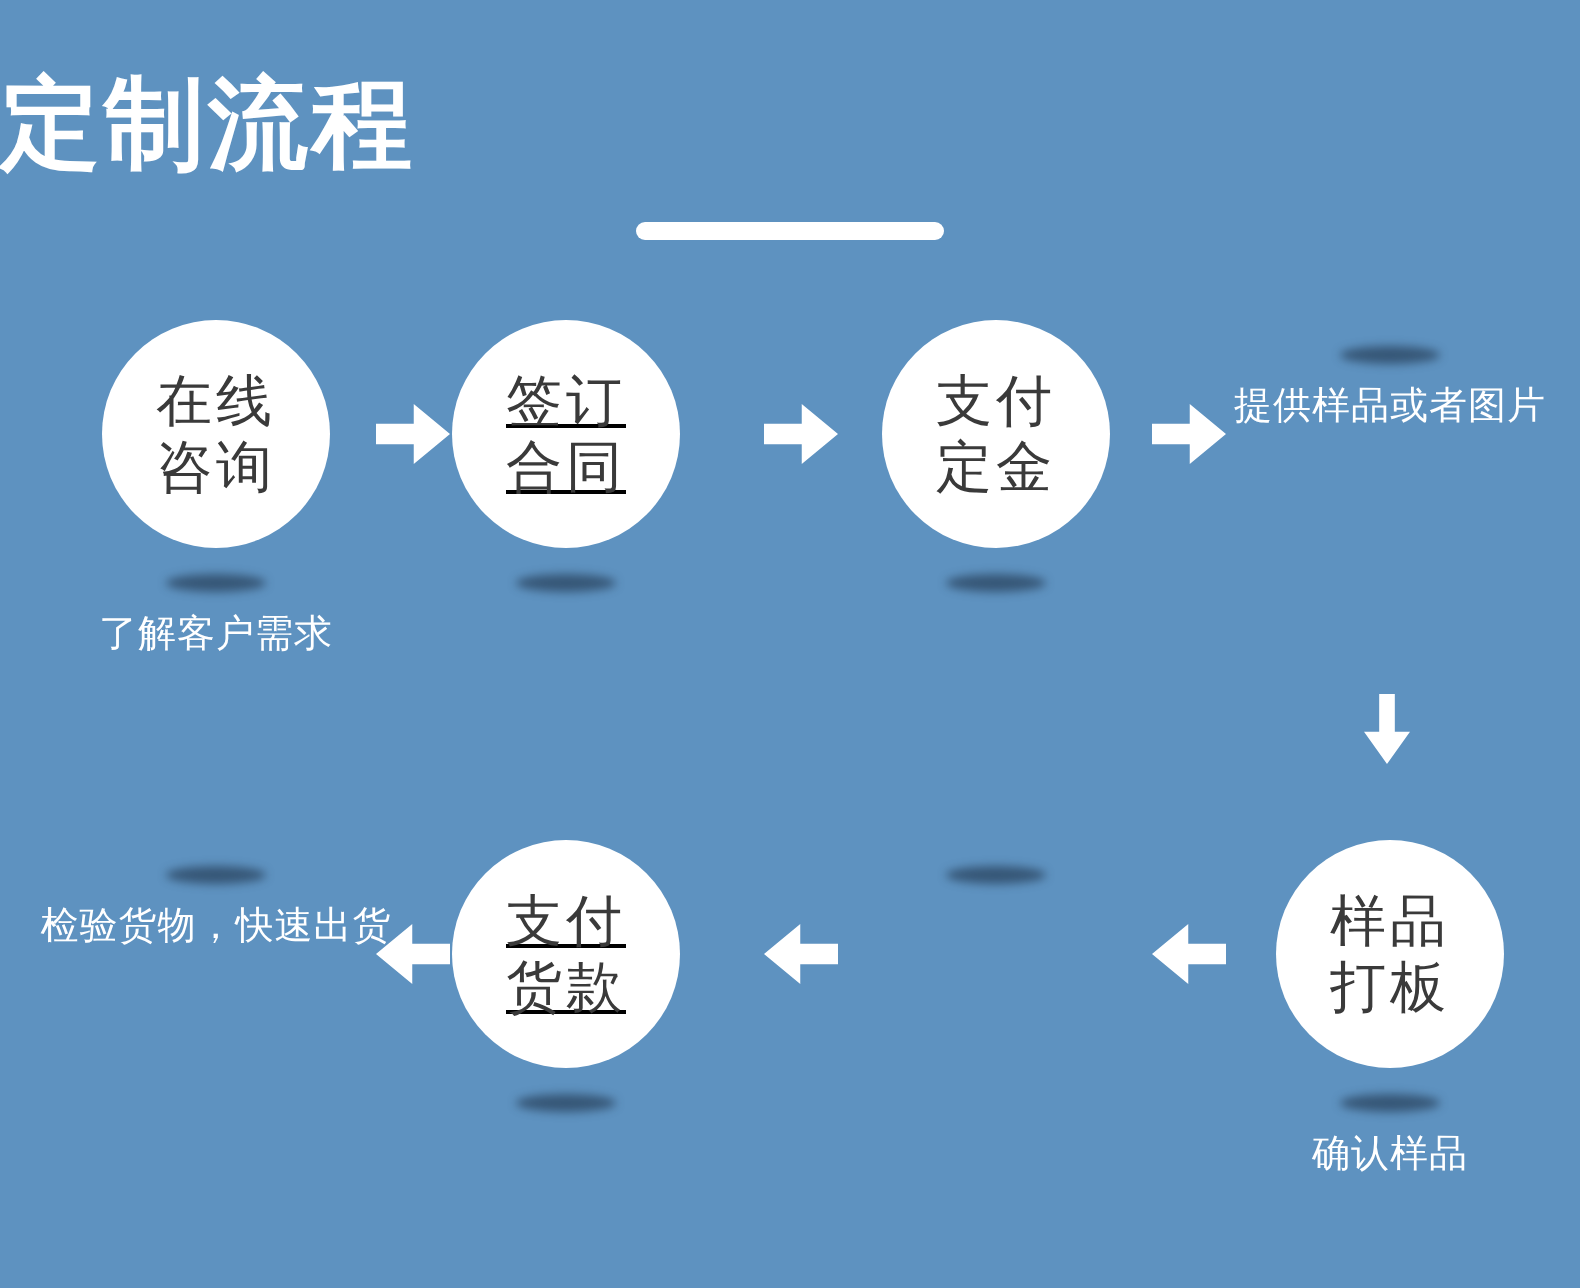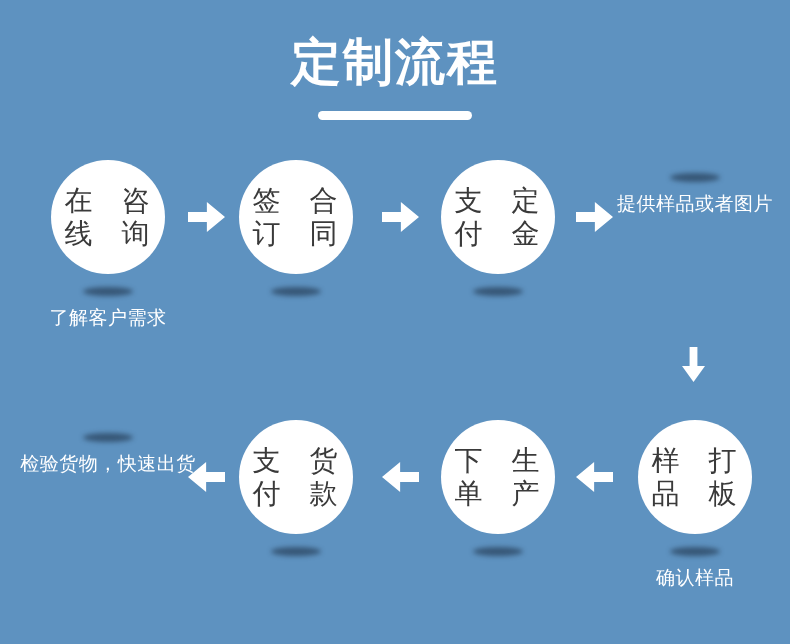--- a/index.html
+++ b/index.html
@@ -6,45 +6,44 @@
   .page{
     position:relative;
     width:790px;height:644px;
     background:#5E92C0;
     overflow:hidden;
     font-family:"Liberation Sans",sans-serif;
   }
   
   .title{
     position:absolute;top:36px;left:0;width:790px;
-    text-align:center;
     font-size:50px;line-height:52px;
     font-weight:900;
     letter-spacing:2px;
     color:#FFFFFF;
     margin:0;
   }
   .title-underline{
     position:absolute;top:111px;left:318px;
     width:154px;height:9px;border-radius:5px;
     background:#FFFFFF;
   }
   
   .step{
     position:absolute;width:220px;height:190px;
     text-align:center;
   }
   .row1{top:160px;}
   .row2{top:420px;}
-  .c1{left:-2px;}  .c2{left:186px;} .c3{left:388px;} .c4{left:585px;}
+  .c1{left:-2px;}  .c2{left:173px;text-decoration:underline;} .c3{left:388px;} .c4{left:585px;}
   .circle{
     width:114px;height:114px;border-radius:50%;
     background:#FFFFFF;
     margin:0 auto;
-    display:flex;align-items:center;justify-content:center;
+    display:flex;flex-direction:column;align-items:center;justify-content:center;
     color:#3A3A3A;
     font-size:28px;line-height:33px;letter-spacing:2px;
   }
   .circle span{display:block;}
   .oval-shadow{
     width:50px;height:9px;border-radius:50%;
     background:rgba(22,38,58,0.55);
     filter:blur(2.5px);
     margin:13px auto 0 auto;
   }
@@ -114,24 +113,20 @@
   <div class="step row2 c4">
     <div class="circle">
       <span>样品</span>
       <span>打板</span>
     </div>
     <div class="oval-shadow"></div>
     <div class="caption">确认样品</div>
   </div>
 
   <div class="step row2 c3">
-    <div class="circle">
-      <span>下单</span>
-      <span>生产</span>
-    </div>
     <div class="oval-shadow"></div>
   </div>
 
   <div class="step row2 c2">
     <div class="circle">
       <span>支付</span>
       <span>货款</span>
     </div>
     <div class="oval-shadow"></div>
   </div>

